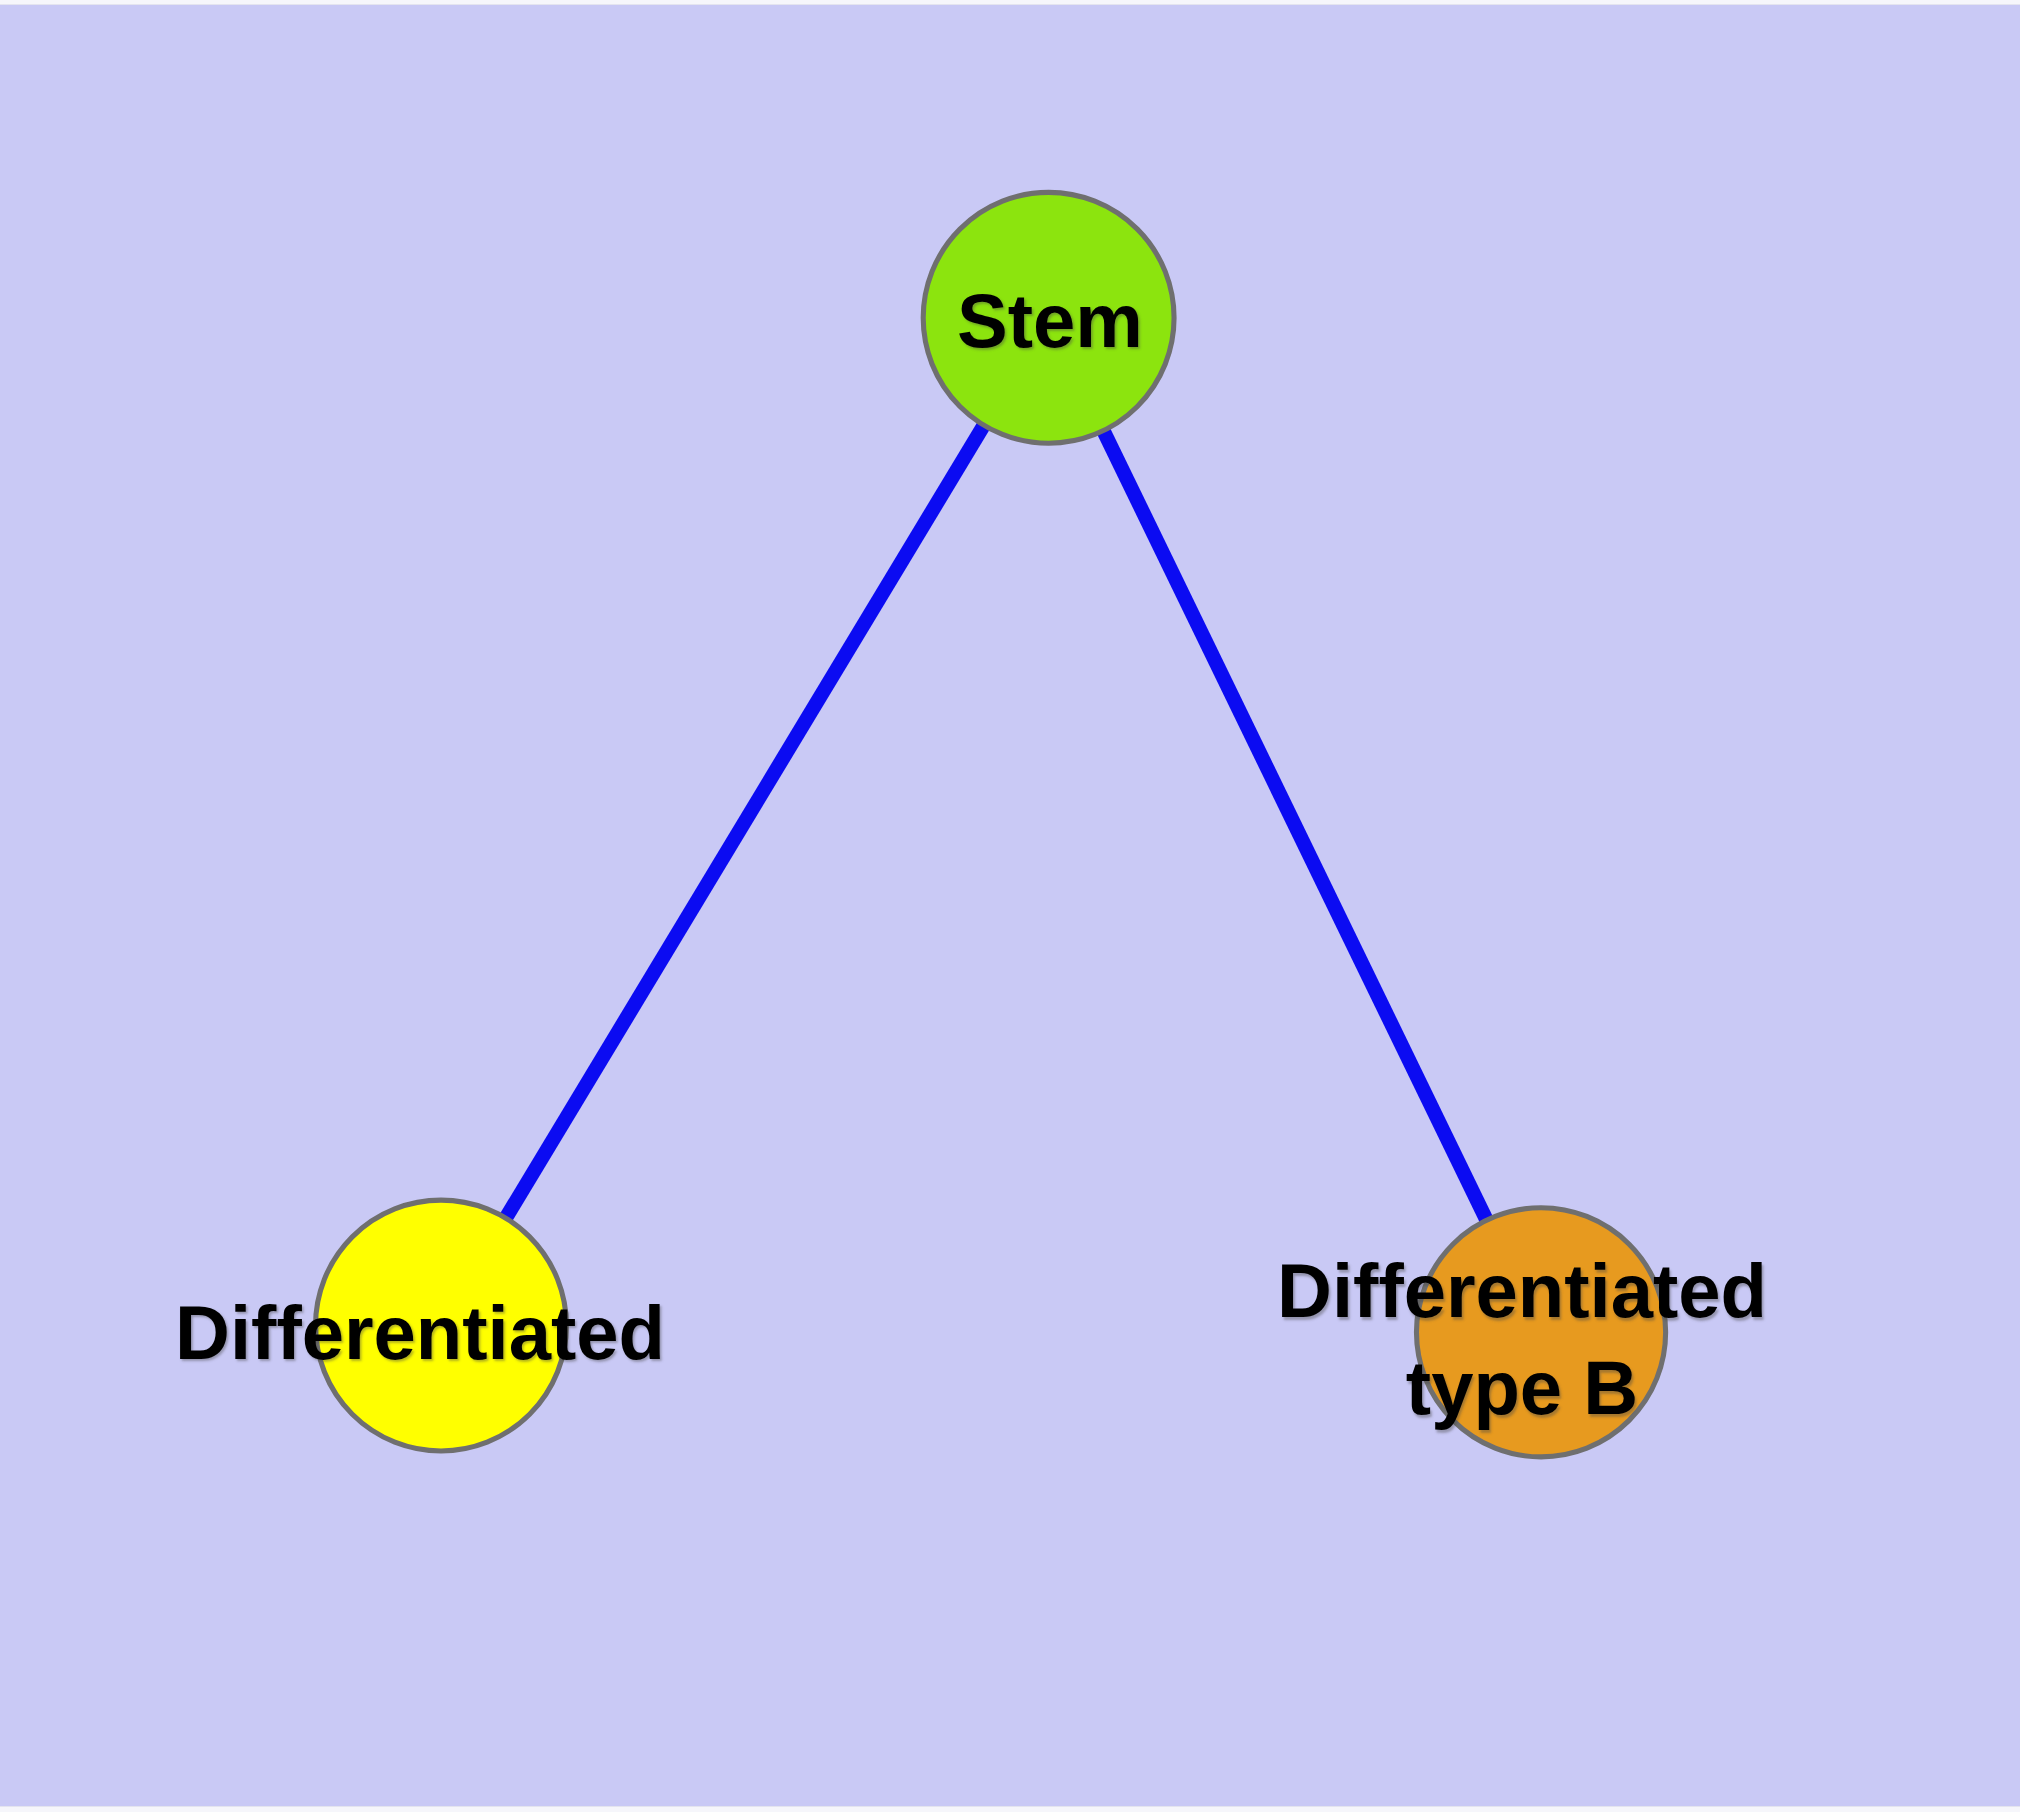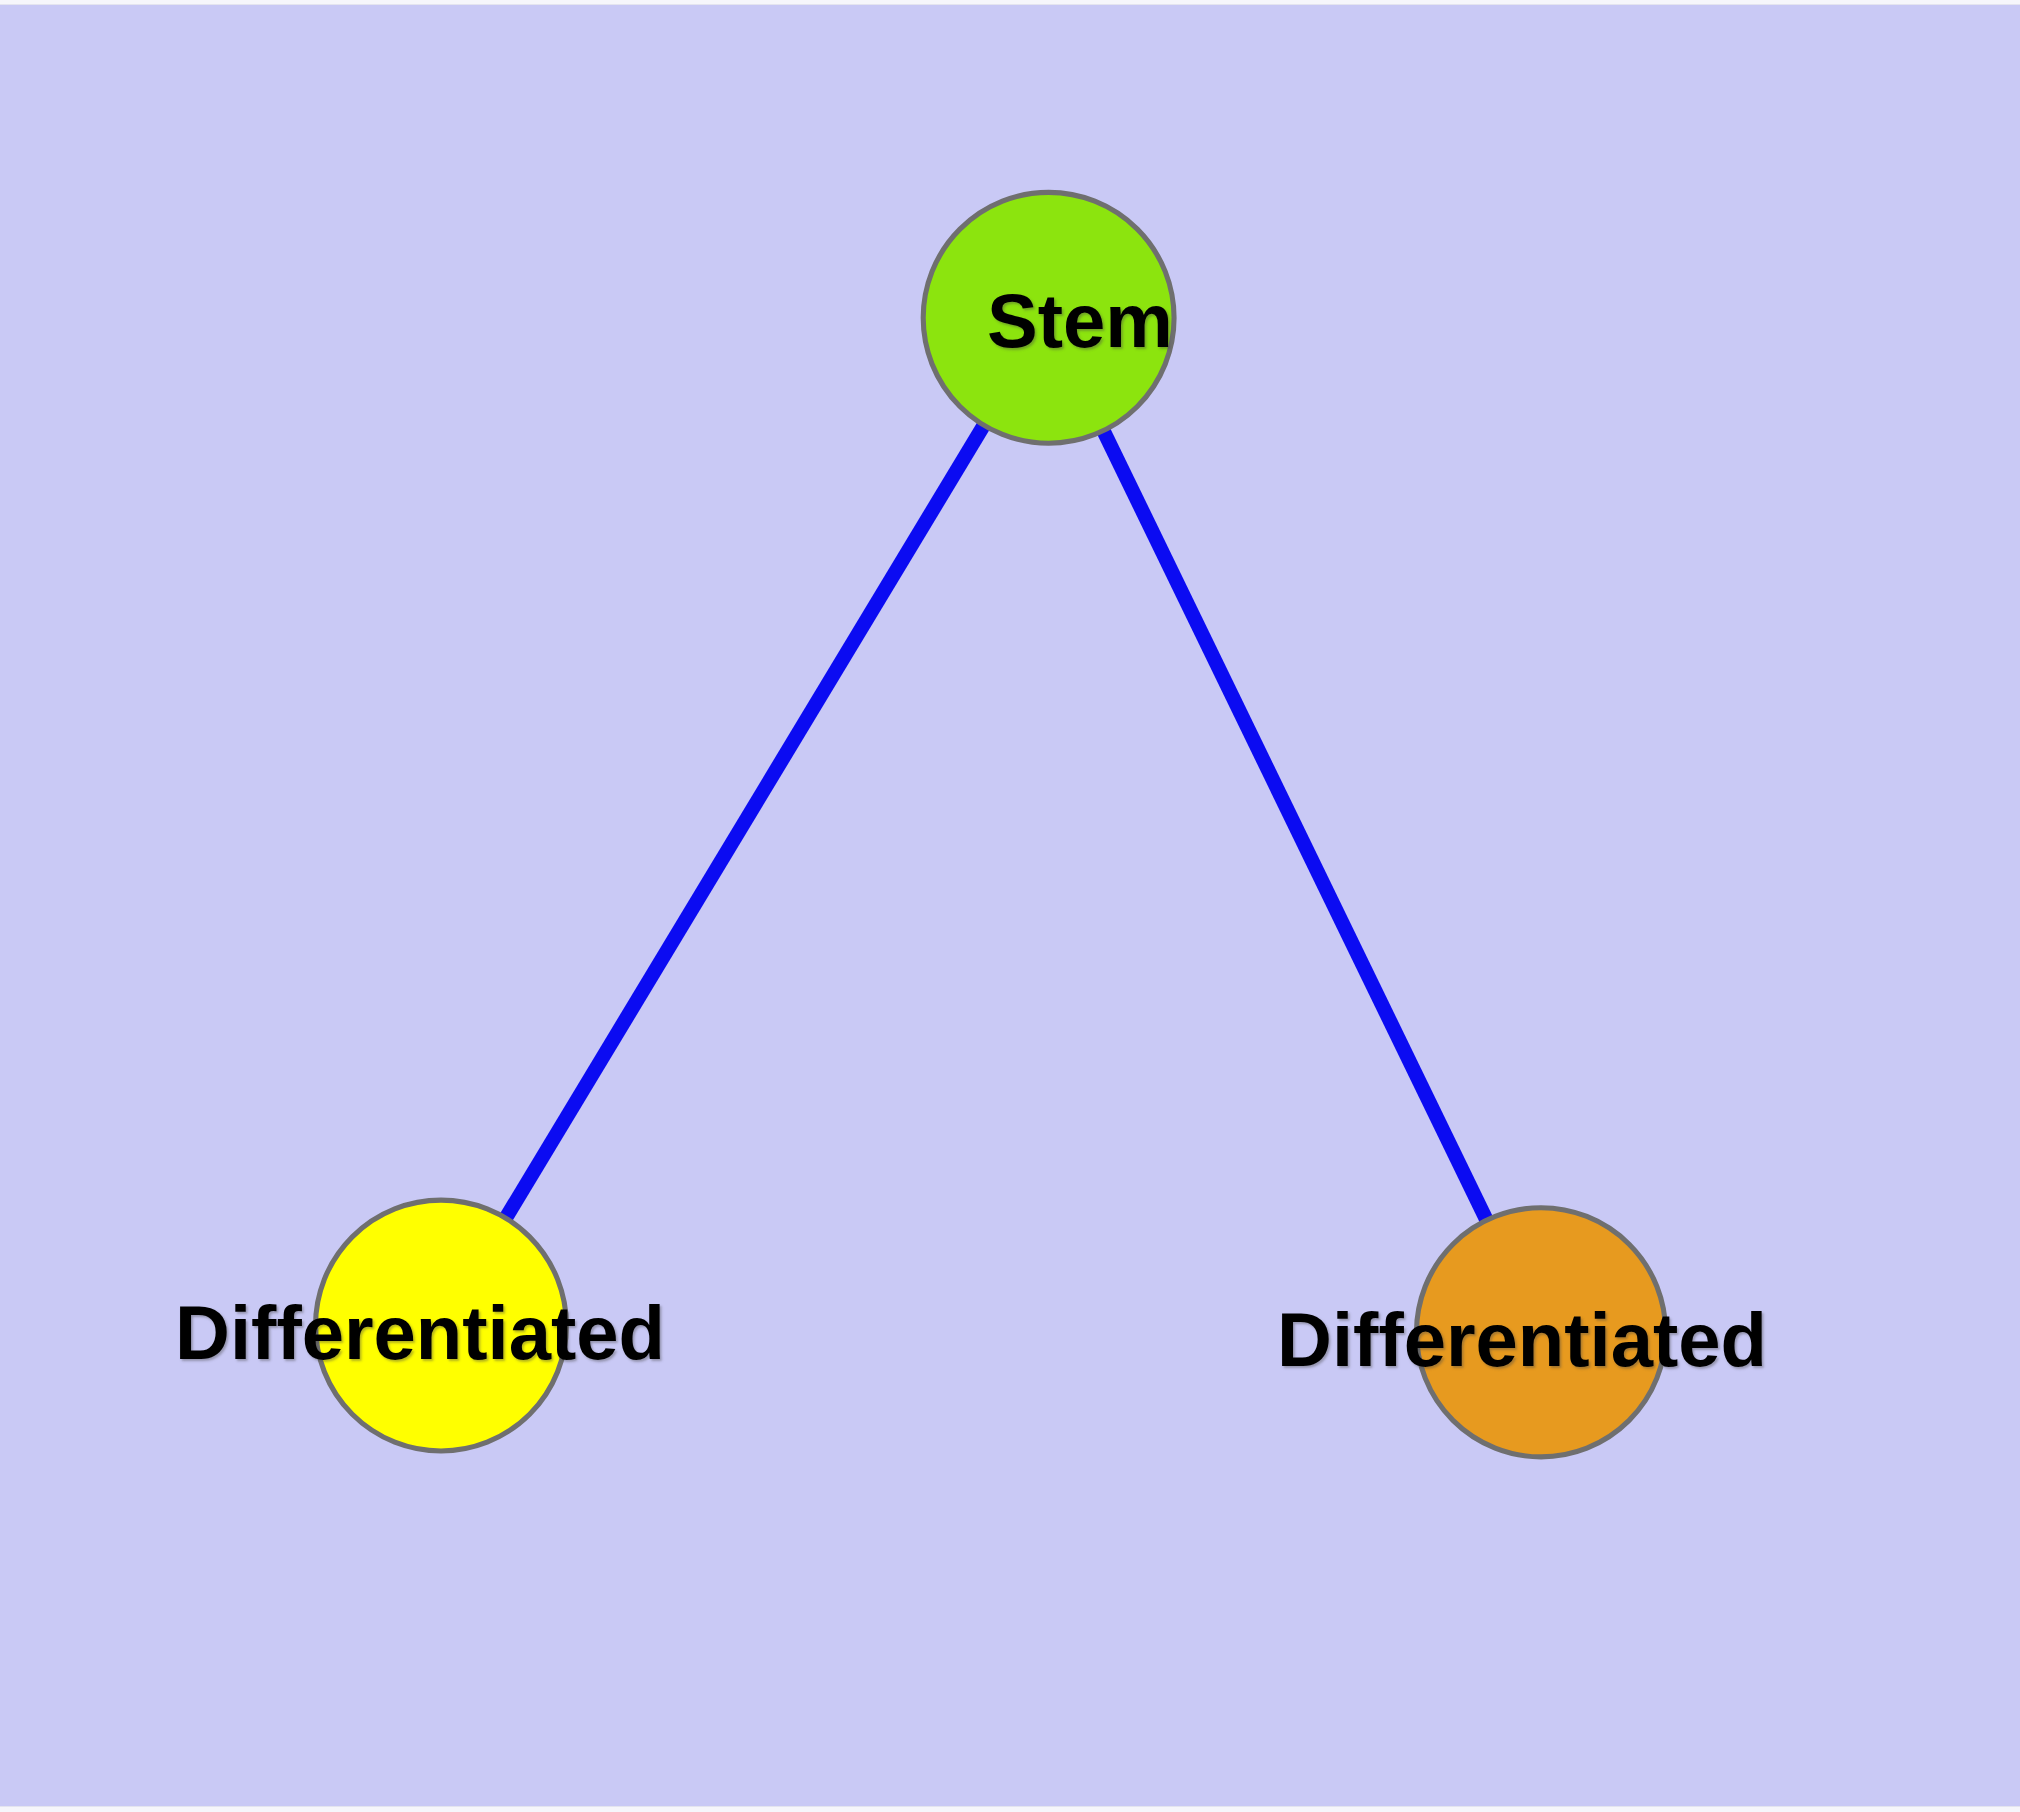--- a/index.html
+++ b/index.html
@@ -51,21 +51,21 @@
     font-family: "Liberation Sans", sans-serif;
     font-weight: bold;
     font-size: 76px;
     line-height: 97px;
     color: #000000;
     white-space: nowrap;
     text-shadow: 1.7px 2.5px 2.5px rgba(70, 70, 70, 0.40);
     z-index: 3;
   }
   .label .line { display: block; }
-  #label-stem { left: 1050px; top: 320px; margin-left: 30px; }
+  #label-stem { left: 1050px; top: 320px; }
   #label-type-a { left: 420px;  top: 1332px; }
   #label-type-b { left: 1522px; top: 1339px; }
 </style>
 </head>
 <body>
 
 <div class="stage">
 
   <svg class="diagram" viewBox="0 0 2384 2138" xmlns="http://www.w3.org/2000/svg">
     <line class="edge" x1="1237" y1="375" x2="520" y2="1564" stroke="#0b0bf2"></line>
@@ -79,18 +79,19 @@
   <div class="label" id="label-stem">
     <span class="line">Stem</span>
   </div>
 
   <div class="label" id="label-type-a">
     <span class="line">Differentiated</span>
   </div>
 
   <div class="label" id="label-type-b">
     <span class="line">Differentiated</span>
+    <span class="line">type B</span>
   </div>
 
   <div class="frame-strip top"></div>
   <div class="frame-strip bottom"></div>
 </div>
 
 
 </body></html>

